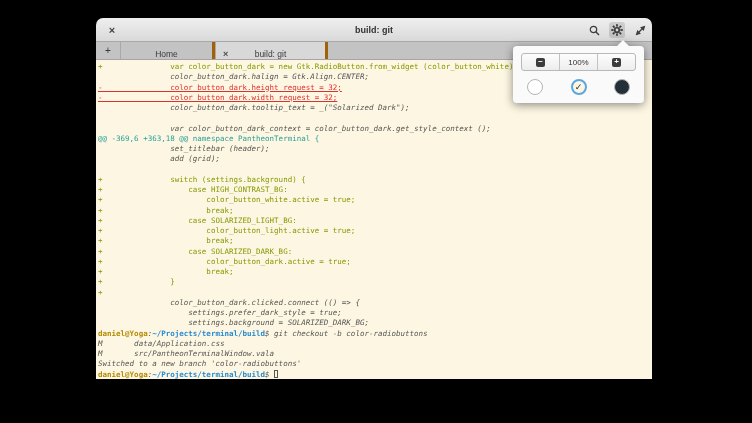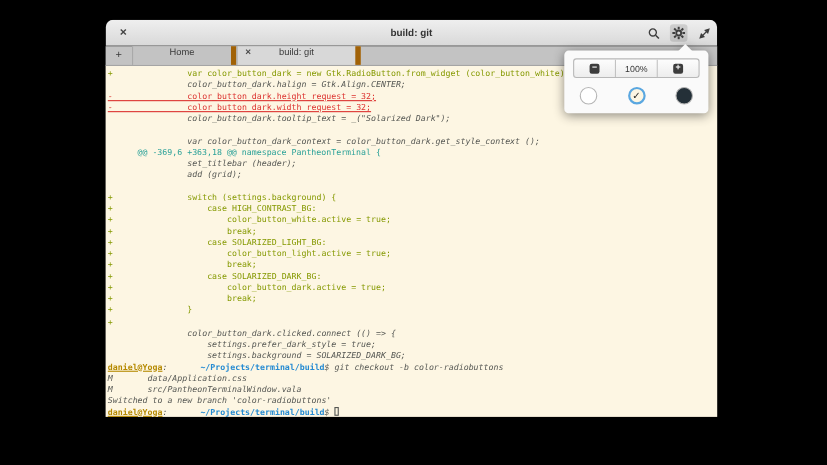--- a/index.html
+++ b/index.html
@@ -24,38 +24,38 @@
   .tb-btn { width:16px; height:16px; display:flex; align-items:center;
             justify-content:center; color:#3d3d3d; border-radius:3px; }
   .tb-btn.pressed { background:rgba(0,0,0,.12); }
   .tb-btn svg { display:block; }
 
   
   .tabbar { height:18px; background:#c3c3c3; border-bottom:1px solid #a5a5a5;
             display:flex; align-items:stretch; }
   .new-tab { width:24px; display:flex; align-items:center; justify-content:center;
              color:#3a3a3a; font-size:10px; }
-  .tab { position:relative; display:flex; align-items:flex-start; justify-content:center;
-         font-size:8.5px; color:#3a3a3a; border-right:5px solid #a16207;
+  .tab { position:relative; display:flex; align-items:flex-end; justify-content:center;
+         font-size:8.5px; color:#3a3a3a; border-right:3px solid #a16207;
          border-left:1px solid #a9a9a9; }
   .tab.inactive { width:95px; background:#c3c3c3; border-left:1px solid #a9a9a9; }
   .tab.active { width:113px; background:#d8d8d8; }
   .tab-close { position:absolute; left:7px; font-size:9px; font-weight:bold; color:#4a4a4a; }
 
   
   .terminal { height:319px; background:#fdf6e3; padding:2px 0 0 2px;
               font-family:"DejaVu Sans Mono", monospace; font-size:7.5px;
               line-height:10.25px; white-space:pre; overflow:hidden; }
   .tline { height:10.25px; }
   .seg-default { color:#555753;font-style:italic; }
   .seg-green   { color:#859900; }
   .seg-red     { color:#dc322f;text-decoration:underline; }
-  .seg-cyan    { color:#2aa198;margin-left:27px; }
-  .seg-yellow_bold { color:#b58900; font-weight:bold;text-decoration:underline; }
-  .seg-blue_bold   { color:#268bd2; font-weight:bold;margin-left:30px; }
+  .seg-cyan    { color:#2aa198; }
+  .seg-yellow_bold { color:#b58900; font-weight:bold; }
+  .seg-blue_bold   { color:#268bd2; font-weight:bold; }
   .cursor { display:inline-block; width:4px; height:8px;
             border:1px solid #555753; vertical-align:-1px; }
 
   
   .popover { position:absolute; left:417px; top:28px; width:131px; z-index:20;
              filter:drop-shadow(0 2px 5px rgba(0,0,0,.45)); }
   .popover-arrow { position:absolute; left:103px; top:-6px; width:0; height:0;
                    border-left:7px solid transparent; border-right:7px solid transparent;
                    border-bottom:7px solid #fafafa; }
   .popover-body { background:#fafafa; border-radius:4px; padding:7px 8px 8px 8px; }

